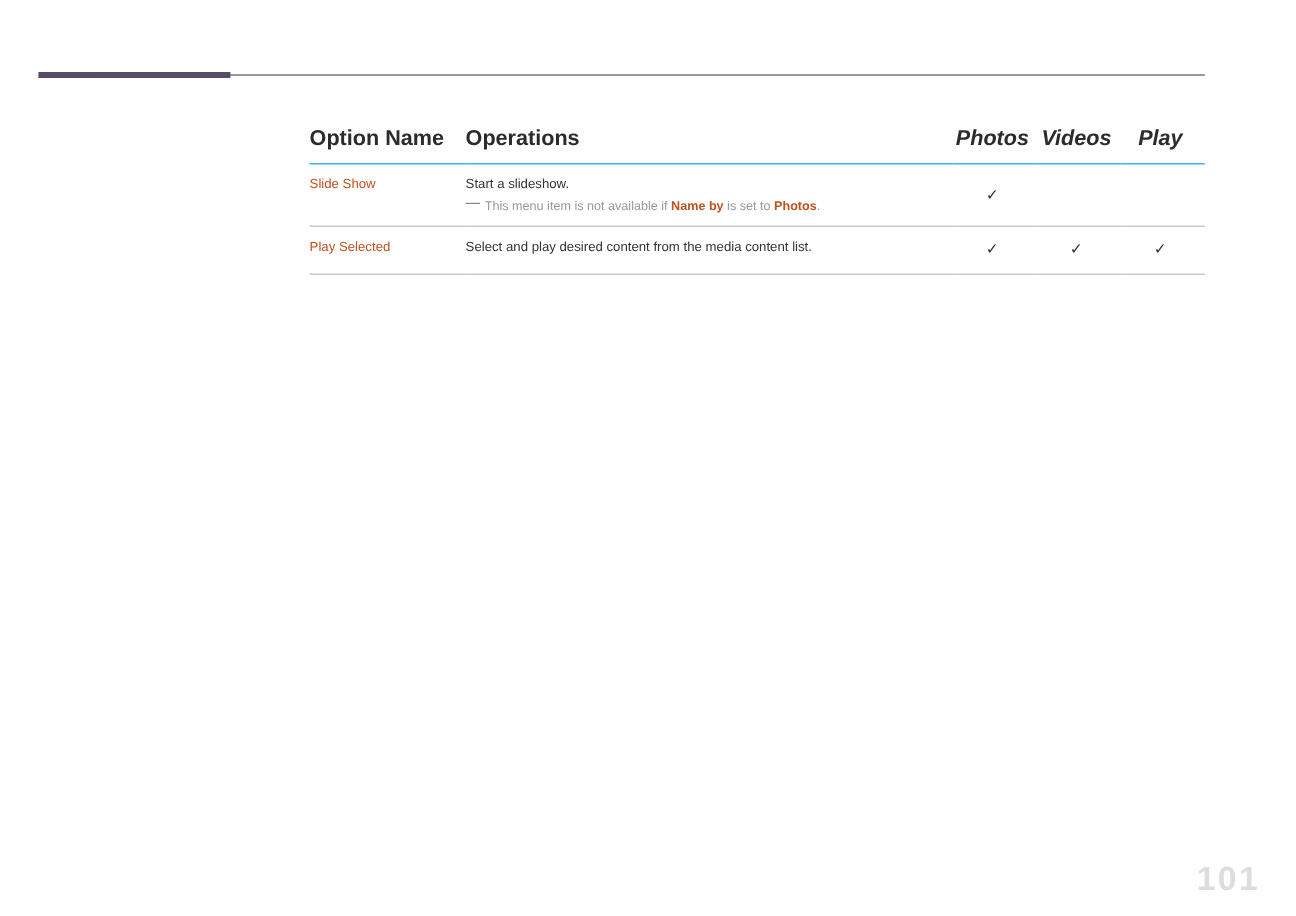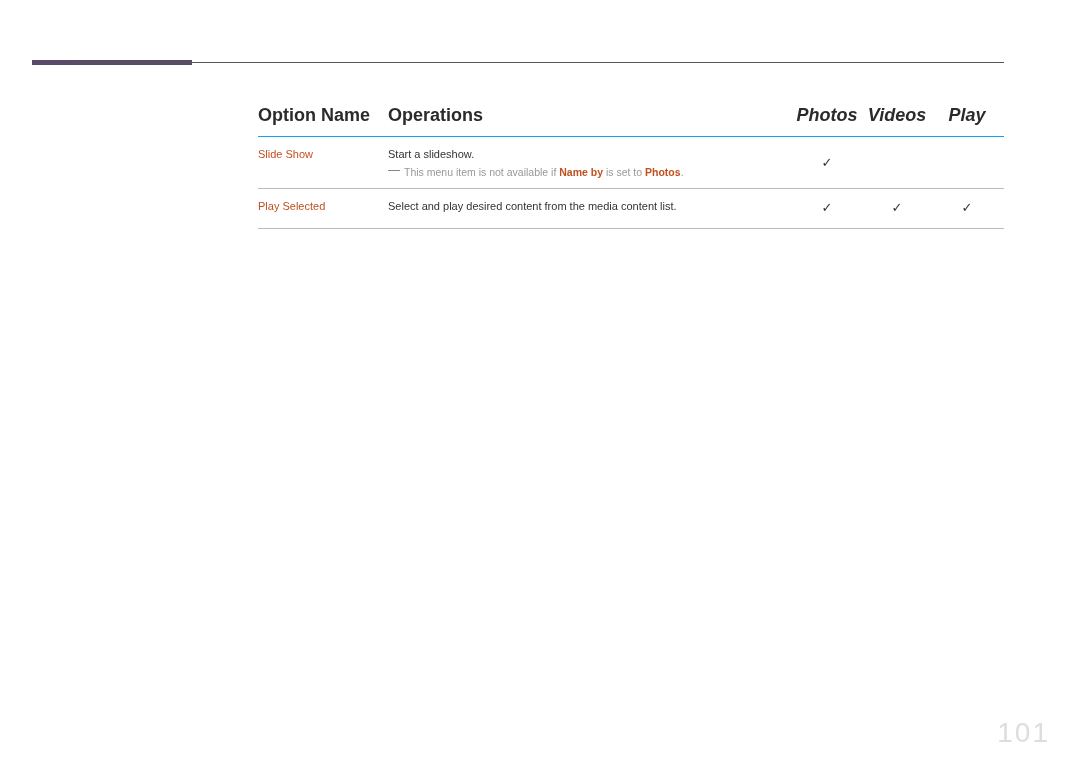--- a/index.html
+++ b/index.html
@@ -101,21 +101,21 @@
     .note strong {
       color: #c05020;
       font-weight: 700;
     }
     .page-number {
       position: absolute;
       bottom: 14px;
       right: 30px;
       font-size: 28px;
       color: #ddd;
-      font-weight: 400;
+      font-weight: 700;
       letter-spacing: 2px;
     }
     .col-option { width: 130px; }
     .col-ops { width: auto; }
     .col-check { width: 70px; }
   </style>
 </head>
 <body>
 
 <div class="header-accent"></div>

